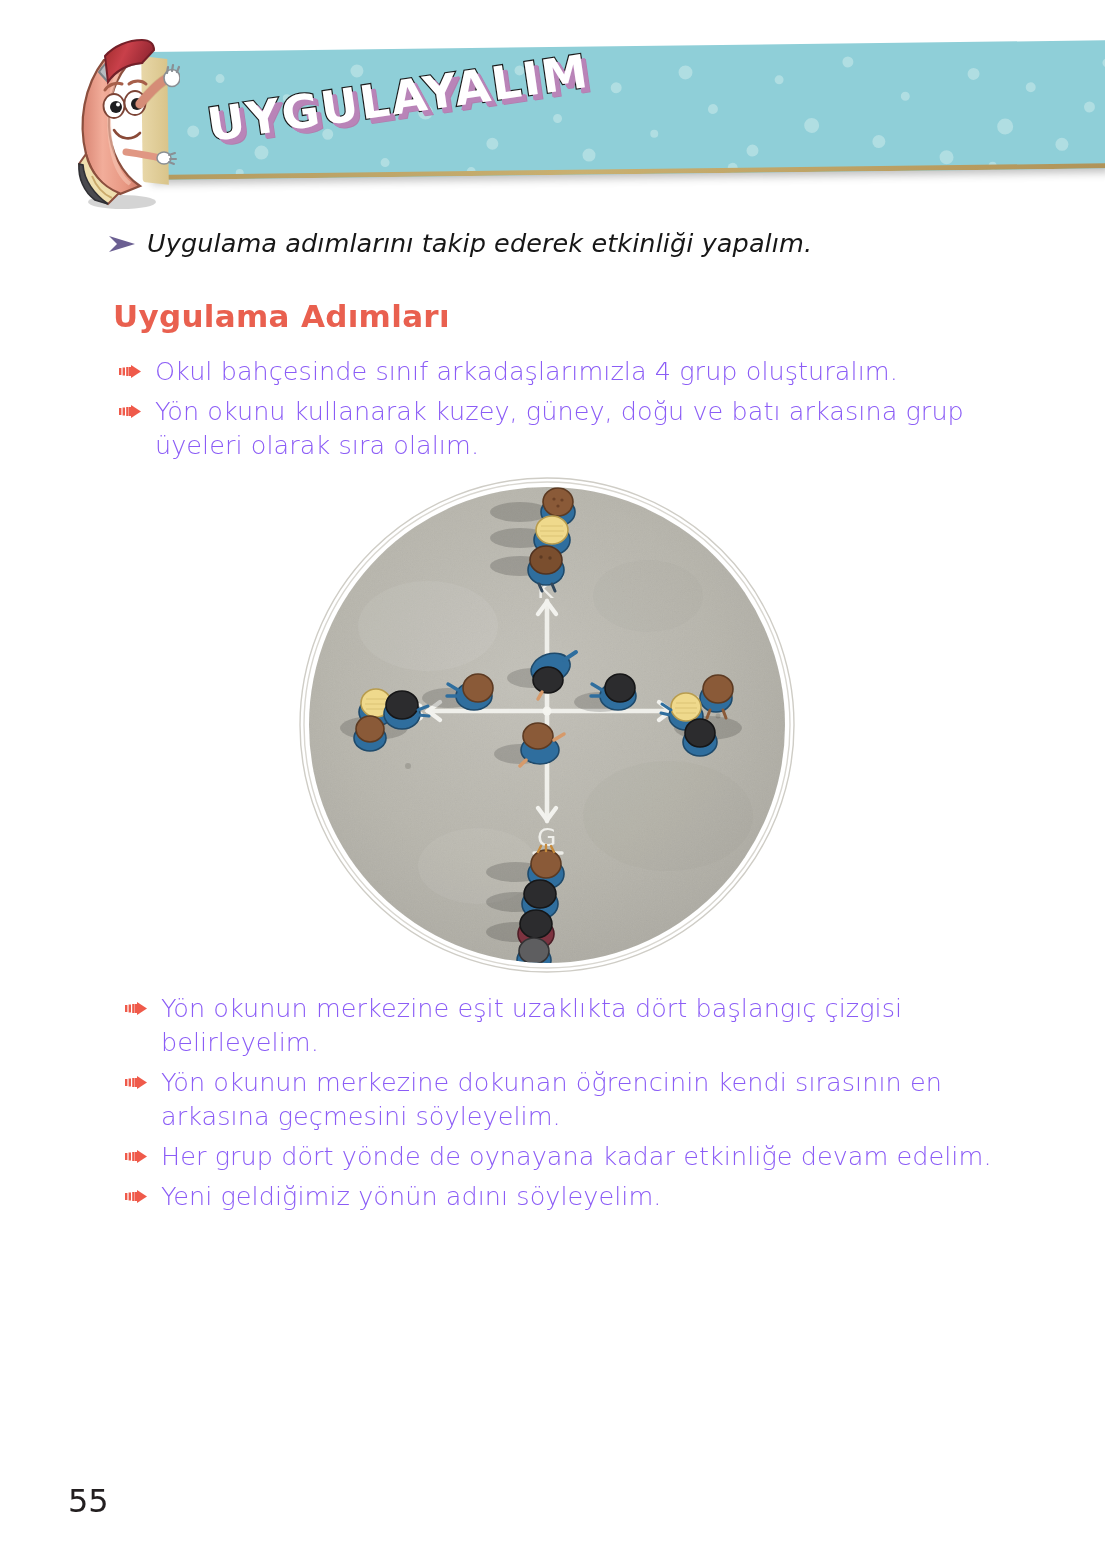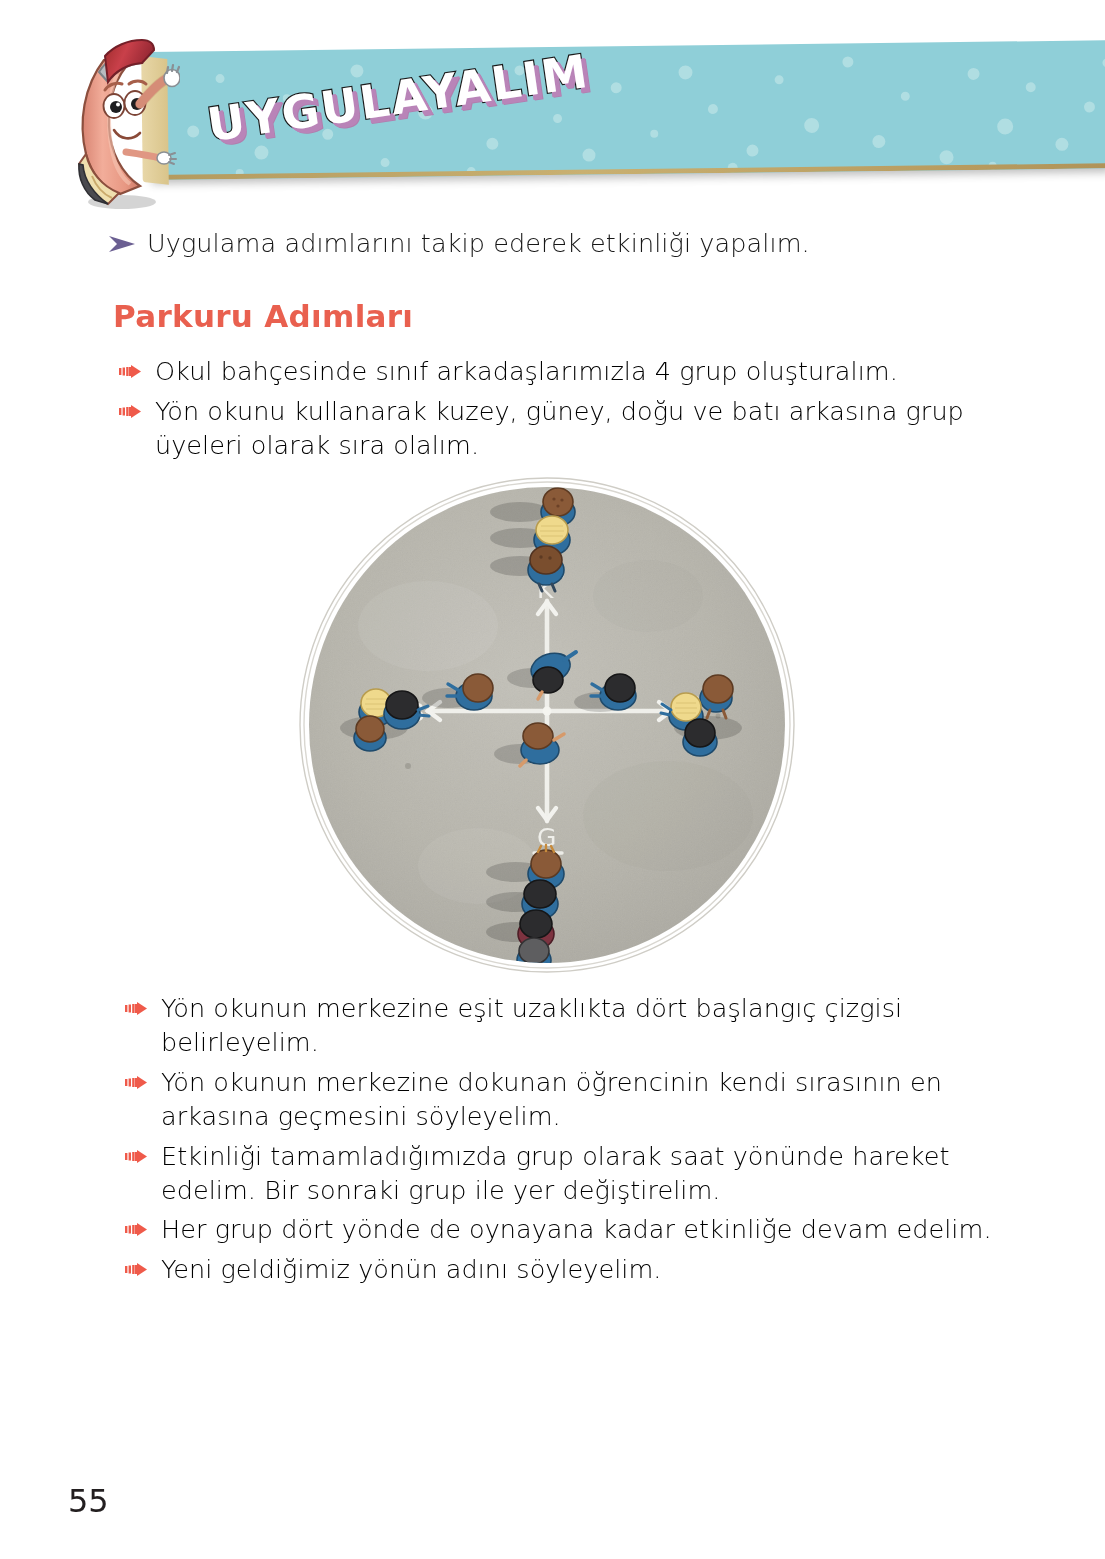--- a/index.html
+++ b/index.html
@@ -100,20 +100,21 @@
     gap: 11px;
   }
   .lead-arrow { flex: 0 0 auto; margin-top: 7px; }
   .lead-text {
     font-family: "DejaVu Sans", sans-serif;
     font-size: 25.5px;
     font-weight: 300;
     color: #171717;
     letter-spacing: 0.1px;
     line-height: 1.25;
+    font-style: italic;
   }
 
   .section-title {
     position: absolute;
     left: 113px; top: 298px;
     font-family: "DejaVu Sans", sans-serif;
     font-size: 31px;
     font-weight: 700;
     color: #e9604f;
     letter-spacing: 0.3px;
@@ -134,21 +135,21 @@
     display: flex;
     align-items: flex-start;
     gap: 13px;
     margin-bottom: 6px;
   }
   .step-arrow { flex: 0 0 auto; margin-top: 9px; }
   .step-text {
     font-family: "DejaVu Sans", sans-serif;
     font-size: 25.5px;
     font-weight: 300;
-    color: #000000;
+    color: #8b5cf6;
     line-height: 1.33;
     letter-spacing: 0.05px;
   }
 
   
   .illo {
     position: absolute;
     left: 288px;
     top: 466px;
     width: 518px;
@@ -281,21 +282,21 @@
 
   <div class="lead-row">
     <span class="lead-arrow">
       <svg width="28" height="18" viewBox="0 0 28 18">
         <path d="M1 1 L27 9 L1 17 L9 9 Z" fill="#6b5f92"></path>
       </svg>
     </span>
     <span class="lead-text">Uygulama adımlarını takip ederek etkinliği yapalım.</span>
   </div>
 
-  <div class="section-title">Parkuru Adımları</div>
+  <div class="section-title">Uygulama Adımları</div>
 
   <div class="steps-top">
 
     <div class="step">
       <span class="step-arrow">
         <svg width="24" height="15" viewBox="0 0 24 15">
           <path d="M13 1 L23 7.5 L13 14 Z" fill="#ef5a4a"></path>
           <rect x="1" y="4" width="2.4" height="7" fill="#ef5a4a"></rect>
           <rect x="4.6" y="3.5" width="2.4" height="8" fill="#ef5a4a"></rect>
           <rect x="8.2" y="3" width="2.4" height="9" fill="#ef5a4a"></rect>
@@ -539,32 +540,20 @@
           <rect x="1" y="4" width="2.4" height="7" fill="#ef5a4a"></rect>
           <rect x="4.6" y="3.5" width="2.4" height="8" fill="#ef5a4a"></rect>
           <rect x="8.2" y="3" width="2.4" height="9" fill="#ef5a4a"></rect>
           <rect x="11" y="3" width="3" height="9" fill="#ef5a4a"></rect>
         </svg>
       </span>
       <span class="step-text">Yön okunun merkezine dokunan öğrencinin kendi sırasının en arkasına geçmesini söyleyelim.</span>
     </div>
 
 
-    <div class="step">
-      <span class="step-arrow">
-        <svg width="24" height="15" viewBox="0 0 24 15">
-          <path d="M13 1 L23 7.5 L13 14 Z" fill="#ef5a4a"></path>
-          <rect x="1" y="4" width="2.4" height="7" fill="#ef5a4a"></rect>
-          <rect x="4.6" y="3.5" width="2.4" height="8" fill="#ef5a4a"></rect>
-          <rect x="8.2" y="3" width="2.4" height="9" fill="#ef5a4a"></rect>
-          <rect x="11" y="3" width="3" height="9" fill="#ef5a4a"></rect>
-        </svg>
-      </span>
-      <span class="step-text">Etkinliği tamamladığımızda grup olarak saat yönünde hareket edelim. Bir sonraki grup ile yer değiştirelim.</span>
-    </div>
 
     <div class="step">
       <span class="step-arrow">
         <svg width="24" height="15" viewBox="0 0 24 15">
           <path d="M13 1 L23 7.5 L13 14 Z" fill="#ef5a4a"></path>
           <rect x="1" y="4" width="2.4" height="7" fill="#ef5a4a"></rect>
           <rect x="4.6" y="3.5" width="2.4" height="8" fill="#ef5a4a"></rect>
           <rect x="8.2" y="3" width="2.4" height="9" fill="#ef5a4a"></rect>
           <rect x="11" y="3" width="3" height="9" fill="#ef5a4a"></rect>
         </svg>

